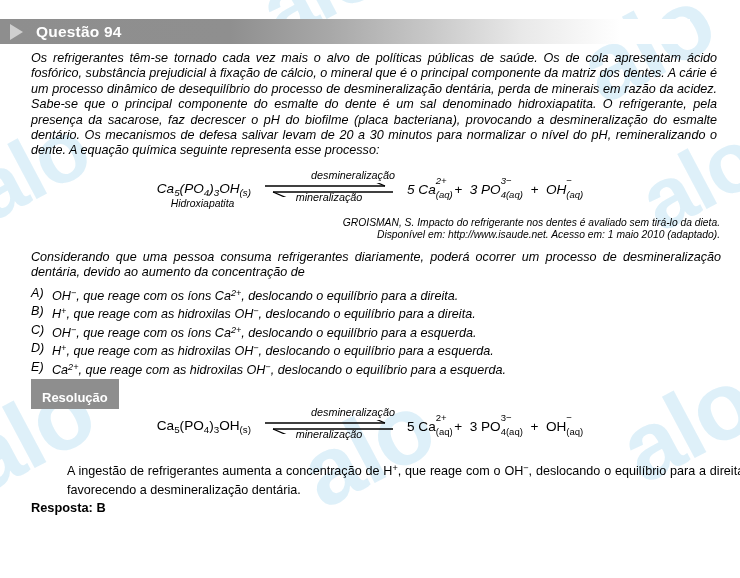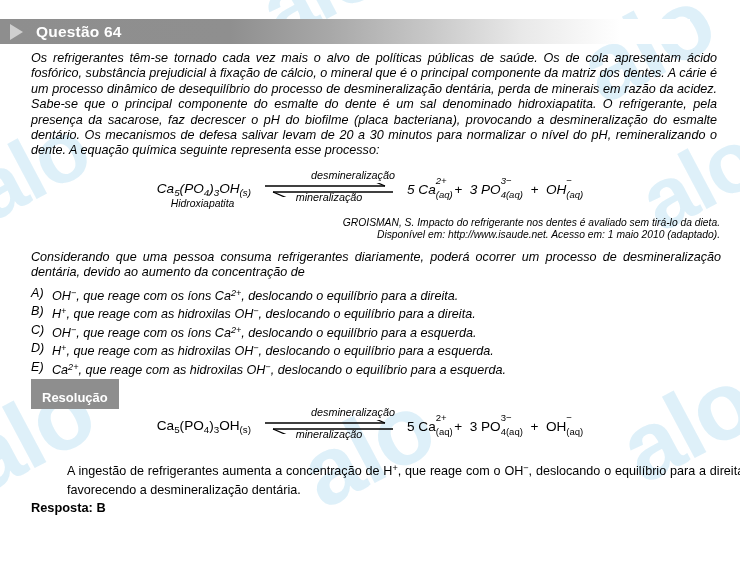--- a/index.html
+++ b/index.html
@@ -247,21 +247,21 @@
   <div class="wm wm-d">alo</div>
   <div class="wm wm-e">alo</div>
   <div class="wm wm-f">alo</div>
   <div class="wm wm-g">alo</div>
 </div>
 
 <div id="page">
 
   <div class="q-header">
     <span class="play-ico"></span>
-    <span class="q-title">Questão 64</span>
+    <span class="q-title">Questão 94</span>
   </div>
 
   <div class="para" id="intro-paragraph">Os refrigerantes têm-se tornado cada vez mais o alvo de políticas públicas de saúde. Os de cola apresentam ácido fosfórico, substância prejudicial à fixação de cálcio, o mineral que é o principal componente da matriz dos dentes. A cárie é um processo dinâmico de desequilíbrio do processo de desmineralização dentária, perda de minerais em razão da acidez. Sabe-se que o principal componente do esmalte do dente é um sal denominado hidroxiapatita. O refrigerante, pela presença da sacarose, faz decrescer o pH do biofilme (placa bacteriana), provocando a desmineralização do esmalte dentário. Os mecanismos de defesa salivar levam de 20 a 30 minutos para normalizar o nível do pH, remineralizando o dente. A equação química seguinte representa esse processo:</div>
 
   <div class="eq-wrap eq-italic" id="equation-1">
     <div class="eq-row">
 
       <span class="eq-left">
         <span>Ca<sub>5</sub>(PO<sub>4</sub>)<sub>3</sub>OH<sub>(s)</sub></span>
         <span class="eq-sub-label">Hidroxiapatita</span>

